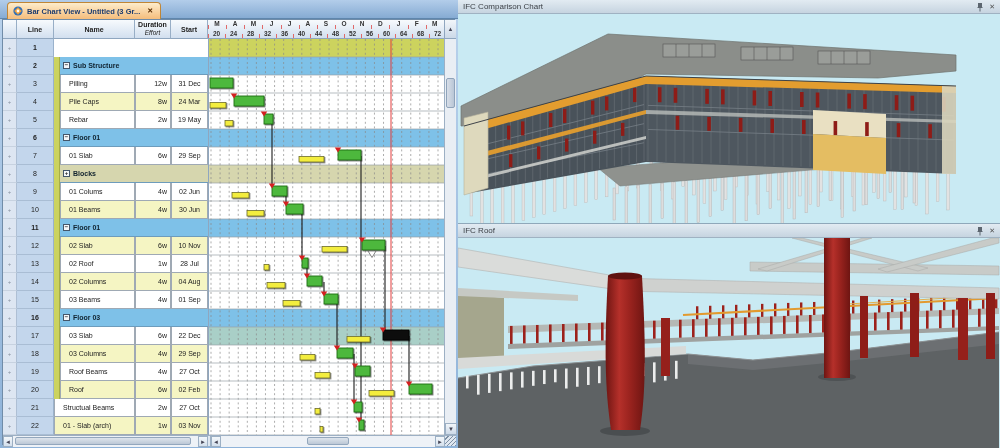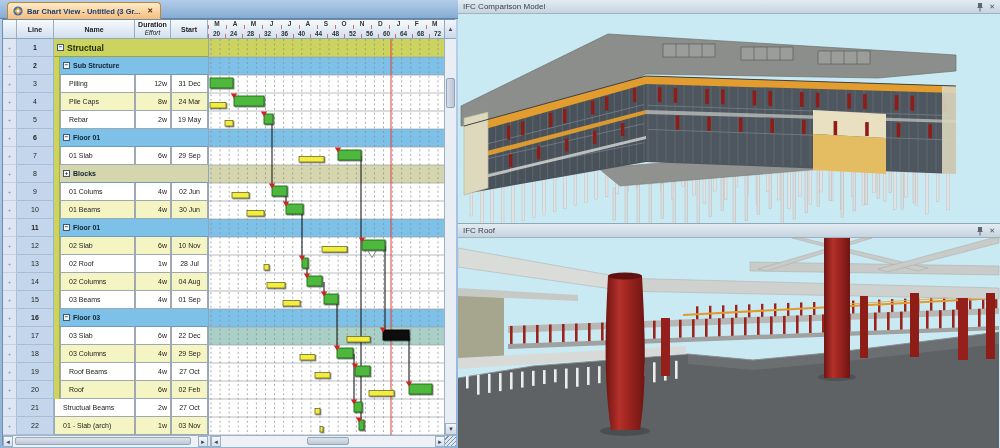--- a/index.html
+++ b/index.html
@@ -124,24 +124,20 @@
           </div>
       </div>
       <div class="corner-btn">
           <span>▲</span>
         </div>
 
       <div class="grid-rows">
           <div class="trow" style="top: 0px;">
             <div class="c mk">+</div>
             <div class="c ln" style="font-weight: bold;">1</div>
-            <div class="span-cell" style="left: 51px; width: 154px; background: rgb(204, 211, 94); font-size: 8.5px; color: rgb(28, 42, 0); border-bottom: 1px solid rgb(154, 163, 60);">
-              <span class="icon-box">−</span>
-              <span>Structual</span>
-            </div>
           </div>
           <div class="trow" style="top: 18px;">
             <div class="c mk">+</div>
             <div class="c ln" style="font-weight: bold;">2</div>
             <div class="strip"></div>
             <div class="span-cell" style="left: 57px; width: 148px; background: rgb(126, 193, 232);">
               <span class="icon-box">−</span>
               <span>Sub Structure</span>
             </div>
           </div>
@@ -454,21 +450,21 @@
             </div>
         </div>
       </div>
       <div class="grip"></div>
     </div>
   </div>
 
   <div class="right">
 
     <div class="p-title" style="top:0">
-      <span>IFC Comparison Model</span>
+      <span>IFC Comparison Chart</span>
       <span class="sp"></span>
       <svg class="tbtn" width="8" height="10">
           <path d="M2 1h4v4l1 1H1l1-1z" fill="#5c6670"></path>
           <line x1="4" y1="6" x2="4" y2="9.5" stroke="#5c6670" stroke-width="1"></line>
         </svg>
       <span class="tbtn">✕</span>
     </div>
     <div class="view" style="top:14px;height:209px">
       <svg id="bldg" width="542" height="209" viewBox="0 0 542 209">
         <rect x="0" y="0" width="542" height="209" fill="#c9eaf3"></rect>

